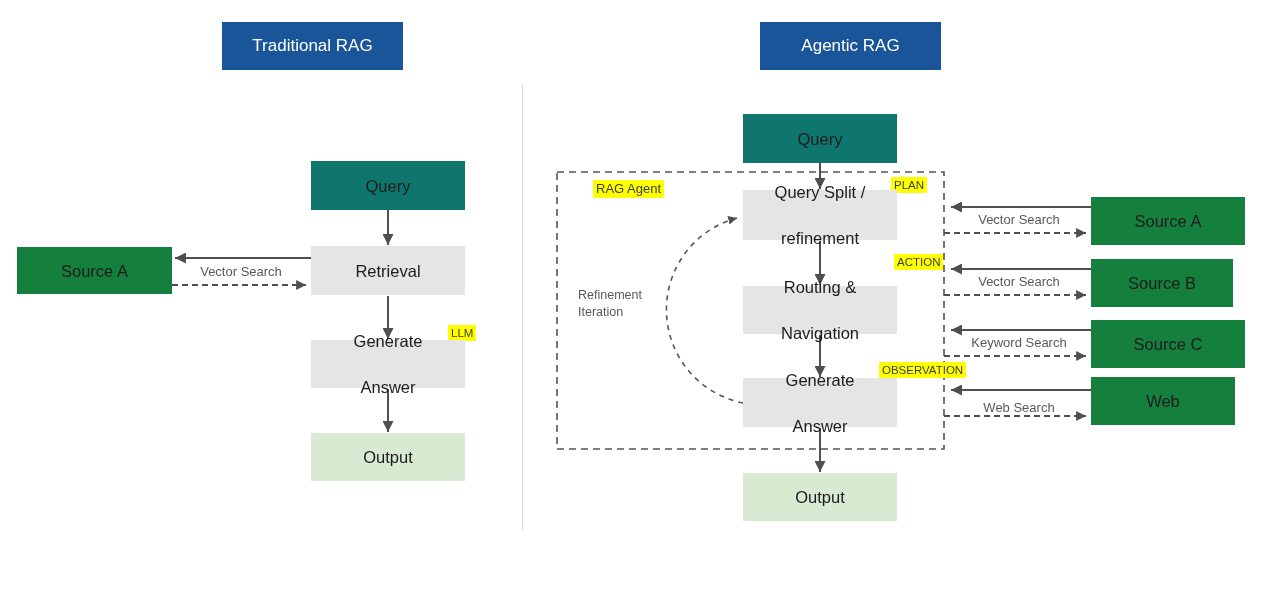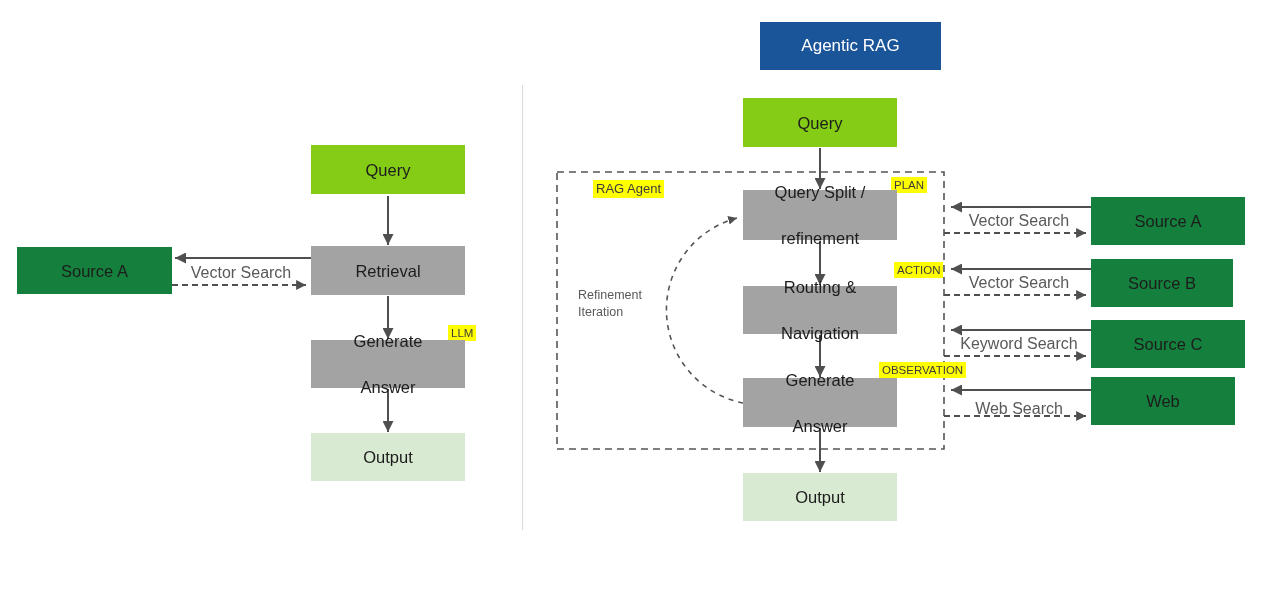--- a/index.html
+++ b/index.html
@@ -24,39 +24,39 @@
     position: absolute;
     display: flex;
     flex-direction: column;
     align-items: center;
     justify-content: center;
     font-size: 16.5px;
     color: #1c1c1c;
     line-height: 22px;
     text-align: center;
   }
-  .query-node   { background: #84cc16; }
-  .process-node { background: #a3a3a3; gap: 24px; }
+  .query-node   { background: #0f766e; margin-top: 16px; }
+  .process-node { background: #e5e5e5; gap: 24px; }
   .output-node  { background: #d9ead3; }
   .source-node  { background: #15803d; }
   .tag {
     position: absolute;
     background: #ffff00;
     color: #3d3d3d;
     font-size: 11.5px;
     line-height: 14px;
     padding: 1px 3px;
     white-space: nowrap;
     margin-left: 32px;
   }
   .agent-tag { font-size: 13px; line-height: 16px; }
   .search-label {
     position: absolute;
     color: #595959;
-    font-size: 16px;
+    font-size: 13px;
     text-align: center;
     white-space: nowrap;
   }
   .loop-label {
     position: absolute;
     color: #595959;
     font-size: 12.5px;
     line-height: 17px;
     text-align: left;
   }
@@ -107,20 +107,23 @@
 
     <line x1="1091" y1="330" x2="951" y2="330" stroke="#4f4f4f" stroke-width="2" marker-end="url(#ah)"></line>
     <line x1="944" y1="356" x2="1086" y2="356" stroke="#4f4f4f" stroke-width="1.8" stroke-dasharray="6 4" marker-end="url(#ah)"></line>
 
     <line x1="1091" y1="390" x2="951" y2="390" stroke="#4f4f4f" stroke-width="2" marker-end="url(#ah)"></line>
     <line x1="944" y1="416" x2="1086" y2="416" stroke="#4f4f4f" stroke-width="1.8" stroke-dasharray="6 4" marker-end="url(#ah)"></line>
   </svg>
 
   <div class="divider" style="left:522px; top:85px; height:445px;"></div>
 
+  <div class="title-box" style="left:222px; top:22px; width:181px; height:48px;">
+    <span>Traditional RAG</span>
+  </div>
 
   <div class="node query-node" style="left:311px; top:145px; width:154px; height:49px;">
     <span>Query</span>
   </div>
 
   <div class="node source-node" style="left:17px; top:247px; width:155px; height:47px;">
     <span>Source A</span>
   </div>
 
   <div class="search-label" style="left:177px; top:264px; width:128px;">
@@ -158,21 +161,21 @@
 
   <span class="tag" style="left:859px; top:177px;">
     <span>PLAN</span>
   </span>
 
   <div class="node process-node" style="left:743px; top:190px; width:154px; height:50px;">
     <span>Query Split /</span>
     <span>refinement</span>
   </div>
 
-  <span class="tag" style="left:862px; top:262px;">
+  <span class="tag" style="left:862px; top:254px;">
     <span>ACTION</span>
   </span>
 
   <div class="node process-node" style="left:743px; top:286px; width:154px; height:48px;">
     <span>Routing &amp;</span>
     <span>Navigation</span>
   </div>
 
   <span class="tag" style="left:847px; top:362px;">
     <span>OBSERVATION</span>

